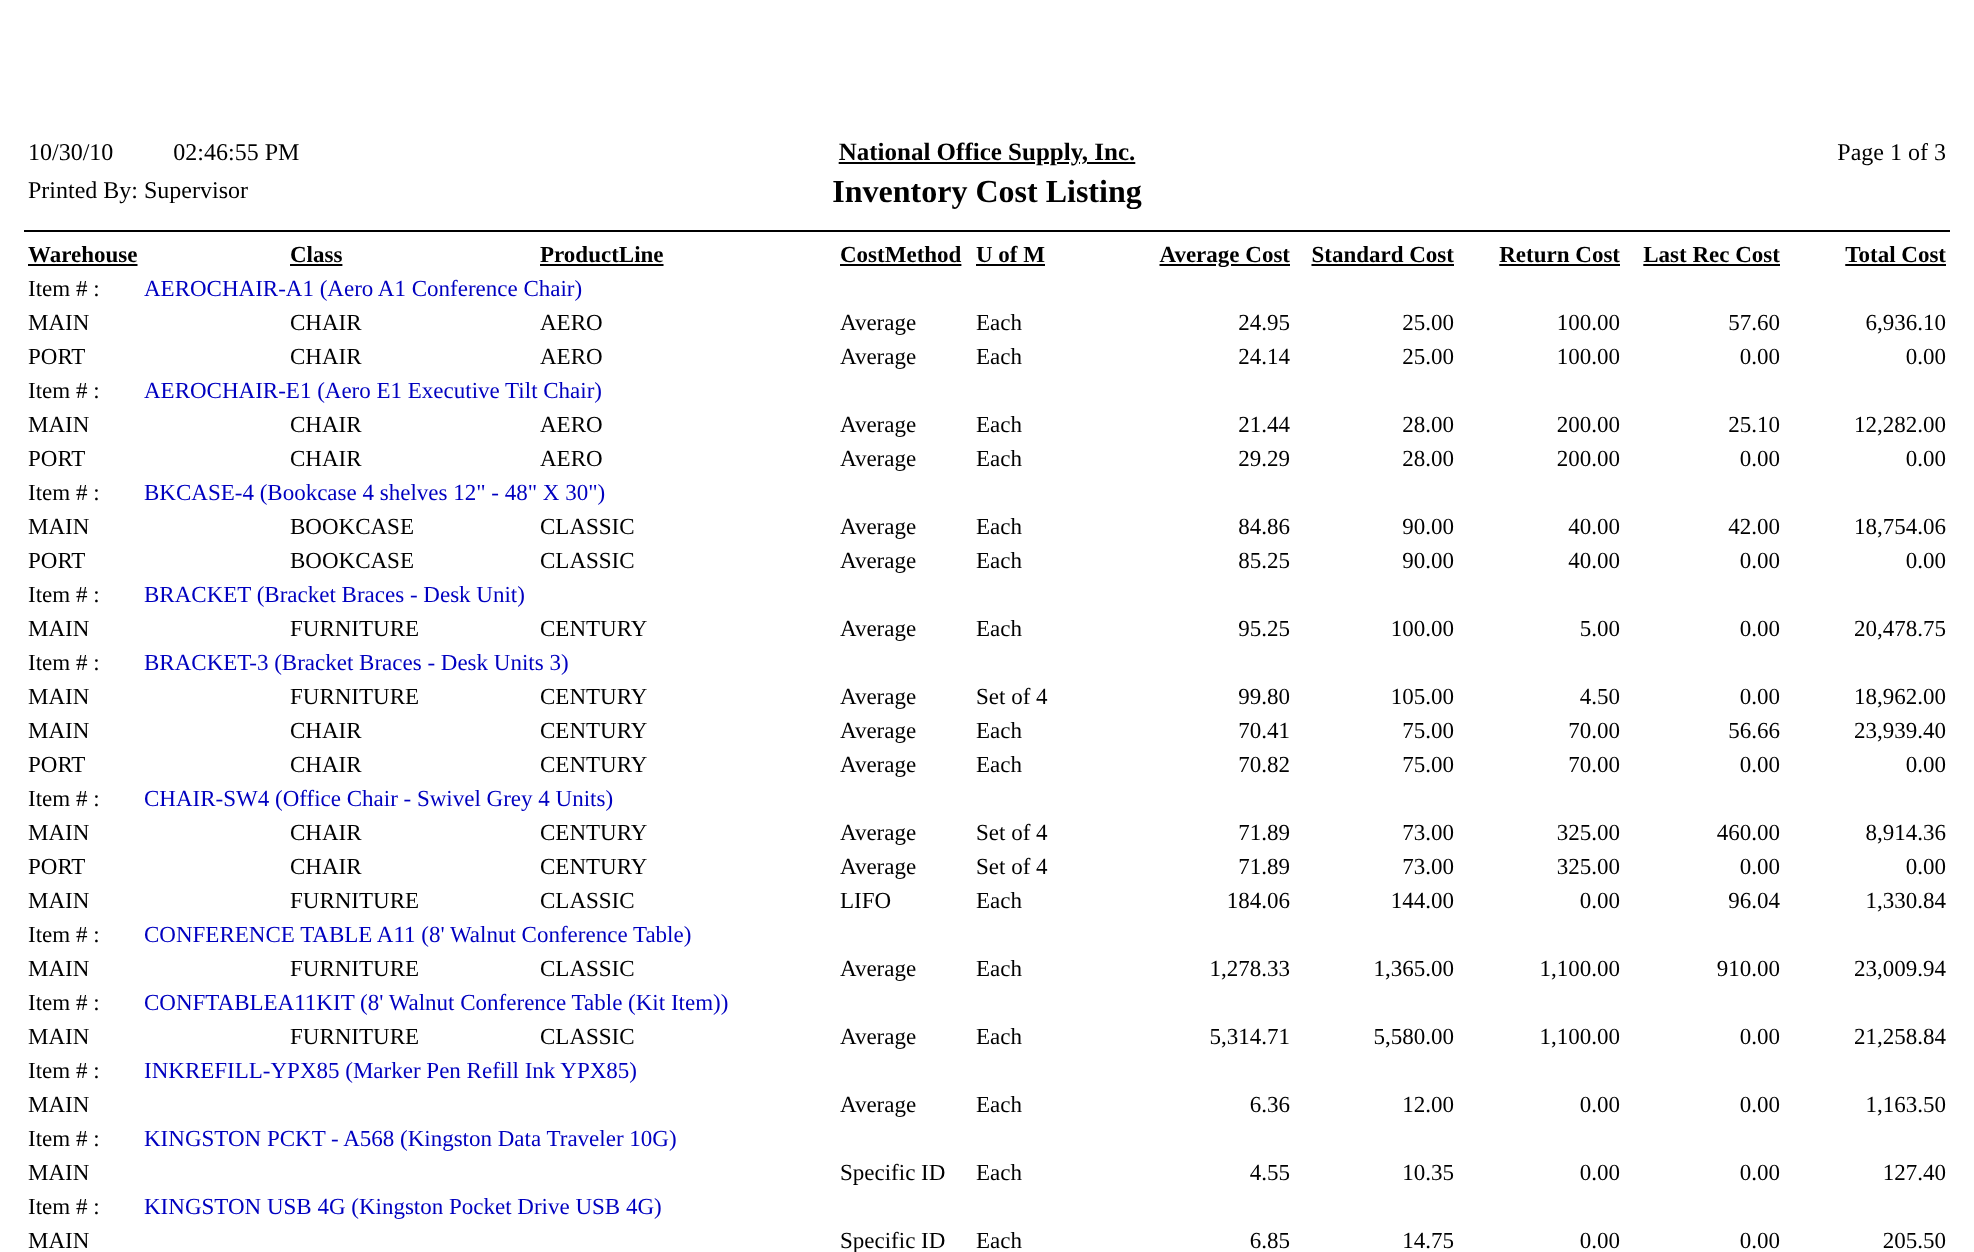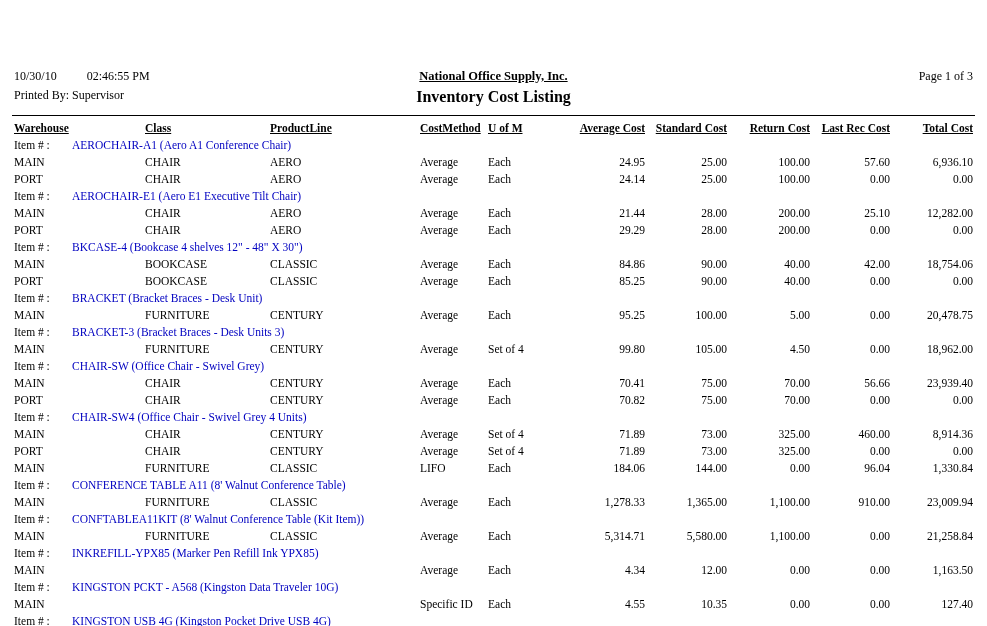--- a/index.html
+++ b/index.html
@@ -200,23 +200,20 @@
           <td>FURNITURE</td>
           <td>CENTURY</td>
           <td>Average</td>
           <td>Set of 4</td>
           <td class="num">99.80</td>
           <td class="num">105.00</td>
           <td class="num">4.50</td>
           <td class="num">0.00</td>
           <td class="num">18,962.00</td>
         </tr>
-        <tr class="item-row">
-          <td colspan="10"><span class="item-label">Item # :</span><span class="item-link">CHAIR-SW (Office Chair - Swivel Grey)</span></td>
-        </tr>
         <tr>
           <td>MAIN</td>
           <td>CHAIR</td>
           <td>CENTURY</td>
           <td>Average</td>
           <td>Each</td>
           <td class="num">70.41</td>
           <td class="num">75.00</td>
           <td class="num">70.00</td>
           <td class="num">56.66</td>
@@ -305,21 +302,21 @@
         </tr>
         <tr class="item-row">
           <td colspan="10"><span class="item-label">Item # :</span><span class="item-link">INKREFILL-YPX85 (Marker Pen Refill Ink YPX85)</span></td>
         </tr>
         <tr>
           <td>MAIN</td>
           <td></td>
           <td></td>
           <td>Average</td>
           <td>Each</td>
-          <td class="num">4.34</td>
+          <td class="num">6.36</td>
           <td class="num">12.00</td>
           <td class="num">0.00</td>
           <td class="num">0.00</td>
           <td class="num">1,163.50</td>
         </tr>
         <tr class="item-row">
           <td colspan="10"><span class="item-label">Item # :</span><span class="item-link">KINGSTON PCKT - A568 (Kingston Data Traveler 10G)</span></td>
         </tr>
         <tr>
           <td>MAIN</td>

